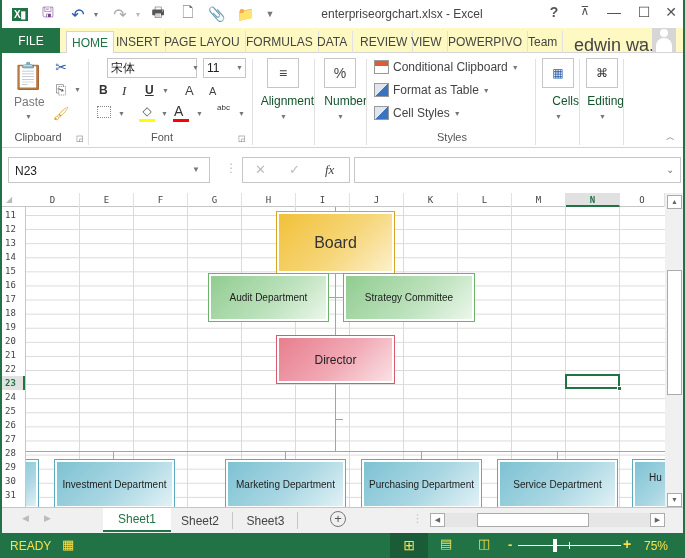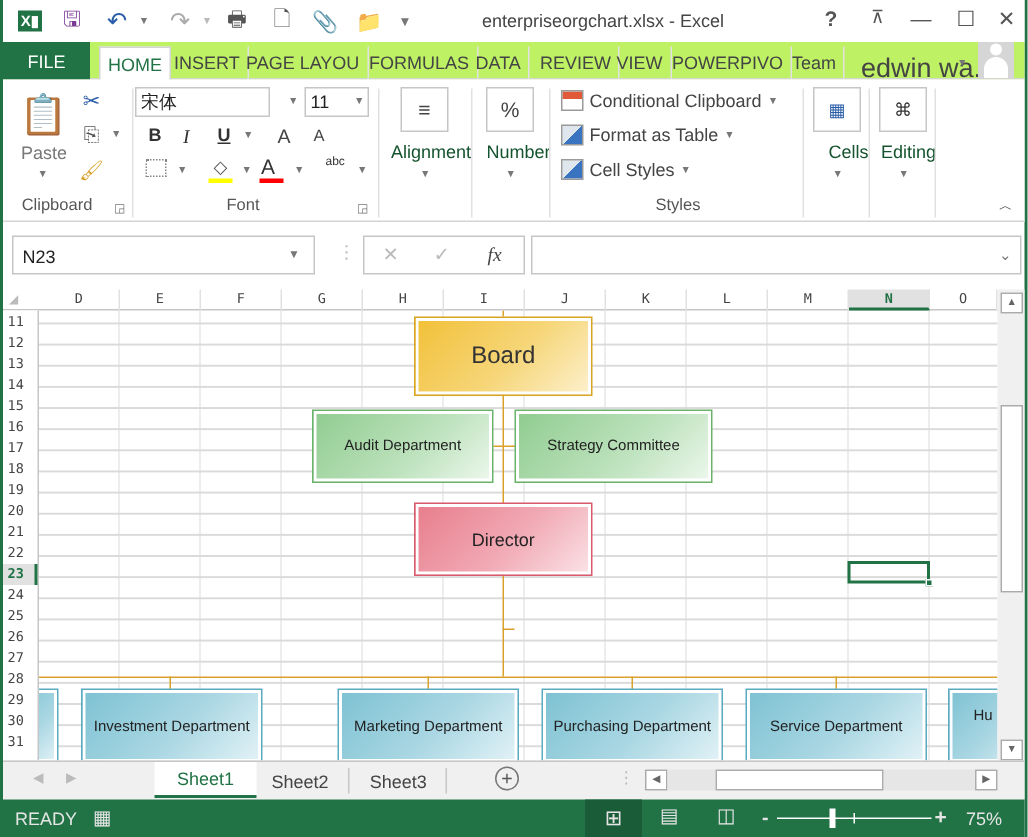--- a/index.html
+++ b/index.html
@@ -4,21 +4,21 @@
 <style>
 *{box-sizing:border-box;margin:0;padding:0}
 body{width:685px;height:558px;overflow:hidden;background:#fff;font-family:"Liberation Sans",sans-serif;font-size:12px;color:#444;position:relative;border-left:2px solid #217346;border-right:2px solid #217346}
 .abs{position:absolute}
 
 #titlebar{left:0;top:0;width:681px;height:28px;background:#fff}
 .qa{top:4px;width:20px;height:20px;display:flex;align-items:center;justify-content:center;font-size:14px}
 #title{left:300px;top:7px;width:200px;text-align:center;font-size:12px;color:#444}
 .win{top:4px;width:22px;height:20px;font-size:14px;text-align:center;color:#555}
 
-#tabrow{left:0;top:28px;width:681px;height:25px;background:#bef264;border-bottom:1px solid #d4d4d4}
+#tabrow{left:0;top:28px;width:681px;height:25px;background:#fef9c3;border-bottom:1px solid #d4d4d4}
 #file{left:0;top:0;width:58px;height:25px;background:#217346;color:#fff;font-size:12px;display:flex;align-items:center;justify-content:center}
 .tab{top:3px;height:22px;padding:0 5px;font-size:12px;color:#444;display:flex;align-items:center;border-right:1px solid #e1e1e1}
 .tab.active{color:#217346;background:#fff;border:1px solid #d4d4d4;border-bottom:1px solid #fff;height:23px}
 
 #ribbon{left:0;top:53px;width:681px;height:95px;background:#fff;border-bottom:1px solid #d4d4d4}
 .grp-label{top:78px;font-size:11px;color:#555;text-align:center}
 .vsep{top:6px;width:1px;height:86px;background:#e1e1e1}
 .ricon{display:flex;align-items:center;justify-content:center;color:#555}
 .combo{border:1px solid #c6c6c6;height:20px;background:#fff;font-size:12px;color:#222;padding-left:3px;display:flex;align-items:center}
 .dd{font-size:7px;color:#777}
@@ -52,21 +52,21 @@
 .yellow{background:linear-gradient(135deg,#f2c037 0%,#f6d679 55%,#fdf1cf 100%);border:1px solid #d8a421;font-size:16px;color:#333}
 .green{background:linear-gradient(135deg,#8fcb8f 0%,#bfe3bf 60%,#eef8ee 100%);border:1px solid #6bb36b}
 .red{background:linear-gradient(135deg,#e87c8c 0%,#f1aab5 55%,#fbe4e8 100%);border:1px solid #d9596d;font-size:12px}
 .teal{background:linear-gradient(135deg,#7cc1d2 0%,#aad7e3 55%,#e4f3f7 100%);border:1px solid #5aabbf}
 .ln{position:absolute;background:#d9a12b}
 
 #sheetbar{left:0;top:507px;width:681px;height:26px;background:#f0f0f0;border-top:1px solid #c6c6c6}
 .stab{top:0;height:24px;font-size:12px;color:#444;display:flex;align-items:center;justify-content:center}
 .stab.active{background:#fff;color:#217346;border-bottom:2px solid #217346}
 
-#status{left:0;top:533px;width:681px;height:25px;background:#217346;color:#e5e5e5}
+#status{left:0;top:533px;width:681px;height:25px;background:#217346;color:#fde047}
 </style>
 </head>
 <body>
 
 <div id="titlebar" class="abs">
   <div class="abs qa" style="left:8px">
       <span style="background:#217346;color:#fff;font-size:10px;font-weight:bold;padding:1px 2px">X▮</span>
     </div>
   <div class="abs qa" style="left:36px;color:#7b3a96">🖫</div>
   <div class="abs qa" style="left:66px;color:#2a5da8;font-size:16px">↶</div>
@@ -112,21 +112,21 @@
   <div class="abs" style="left:12px;top:42px;font-size:12px;color:#777">Paste</div>
   <div class="abs dd" style="left:23px;top:60px">▼</div>
   <div class="abs ricon" style="left:50px;top:5px;width:18px;height:18px;font-size:14px;color:#2a5da8">✂</div>
   <div class="abs ricon" style="left:50px;top:28px;width:18px;height:18px;font-size:13px">⎘</div>
   <div class="abs dd" style="left:72px;top:33px">▼</div>
   <div class="abs ricon" style="left:50px;top:51px;width:18px;height:18px;font-size:13px;color:#d9a12b">🖌</div>
   <div class="abs grp-label" style="left:8px;width:56px">Clipboard</div>
   <div class="abs" style="left:74px;top:81px;font-size:8px;color:#777">◲</div>
   <div class="abs vsep" style="left:86px"></div>
 
-  <div class="abs combo" style="left:88px;top:5px;width:90px">
+  <div class="abs combo" style="left:105px;top:5px;width:90px">
       <span>宋体</span>
     </div>
   <div class="abs dd" style="left:190px;top:11px">▼</div>
   <div class="abs combo" style="left:201px;top:5px;width:43px">
       <span>11</span>
     </div>
   <div class="abs dd" style="left:234px;top:11px">▼</div>
   <div class="abs" style="left:97px;top:30px;font-weight:bold;font-size:12px;color:#333">B</div>
   <div class="abs" style="left:120px;top:30px;font-style:italic;font-family:'Liberation Serif',serif;font-size:13px;color:#333">I</div>
   <div class="abs" style="left:143px;top:30px;text-decoration:underline;font-size:12px;font-weight:bold;color:#333">U</div>
@@ -243,21 +243,21 @@
   <div class="ln" style="left:309px;top:0;width:1px;height:4px"></div>
   <div class="ln" style="left:309px;top:52px;width:1px;height:192px"></div>
   <div class="ln" style="left:303px;top:90px;width:15px;height:1px"></div>
   <div class="ln" style="left:309px;top:212px;width:8px;height:1px"></div>
   <div class="ln" style="left:0;top:244px;width:639px;height:1px"></div>
   <div class="ln" style="left:87px;top:244px;width:1px;height:9px"></div>
   <div class="ln" style="left:259px;top:244px;width:1px;height:9px"></div>
   <div class="ln" style="left:395px;top:244px;width:1px;height:9px"></div>
   <div class="ln" style="left:531px;top:244px;width:1px;height:9px"></div>
 
-  <div class="ob yellow" style="left:250px;top:4px;width:119px;height:53px">Board</div>
+  <div class="ob yellow" style="left:250px;top:4px;width:119px;height:63px">Board</div>
   <div class="ob green" style="left:182px;top:66px;width:121px;height:49px">Audit Department</div>
   <div class="ob green" style="left:317px;top:66px;width:132px;height:49px">Strategy Committee</div>
   <div class="ob red" style="left:250px;top:128px;width:119px;height:49px">Director</div>
 
   <div class="ob teal" style="left:-20px;top:252px;width:33px;height:50px"></div>
   <div class="ob teal" style="left:28px;top:252px;width:121px;height:50px">Investment Department</div>
   <div class="ob teal" style="left:199px;top:252px;width:121px;height:50px">Marketing Department</div>
   <div class="ob teal" style="left:335px;top:252px;width:121px;height:50px">Purchasing Department</div>
   <div class="ob teal" style="left:471px;top:252px;width:121px;height:50px">Service Department</div>
   <div class="ob teal" style="left:606px;top:252px;width:60px;height:50px;justify-content:flex-start;padding-left:16px;align-items:flex-start;padding-top:12px">Hu</div>

